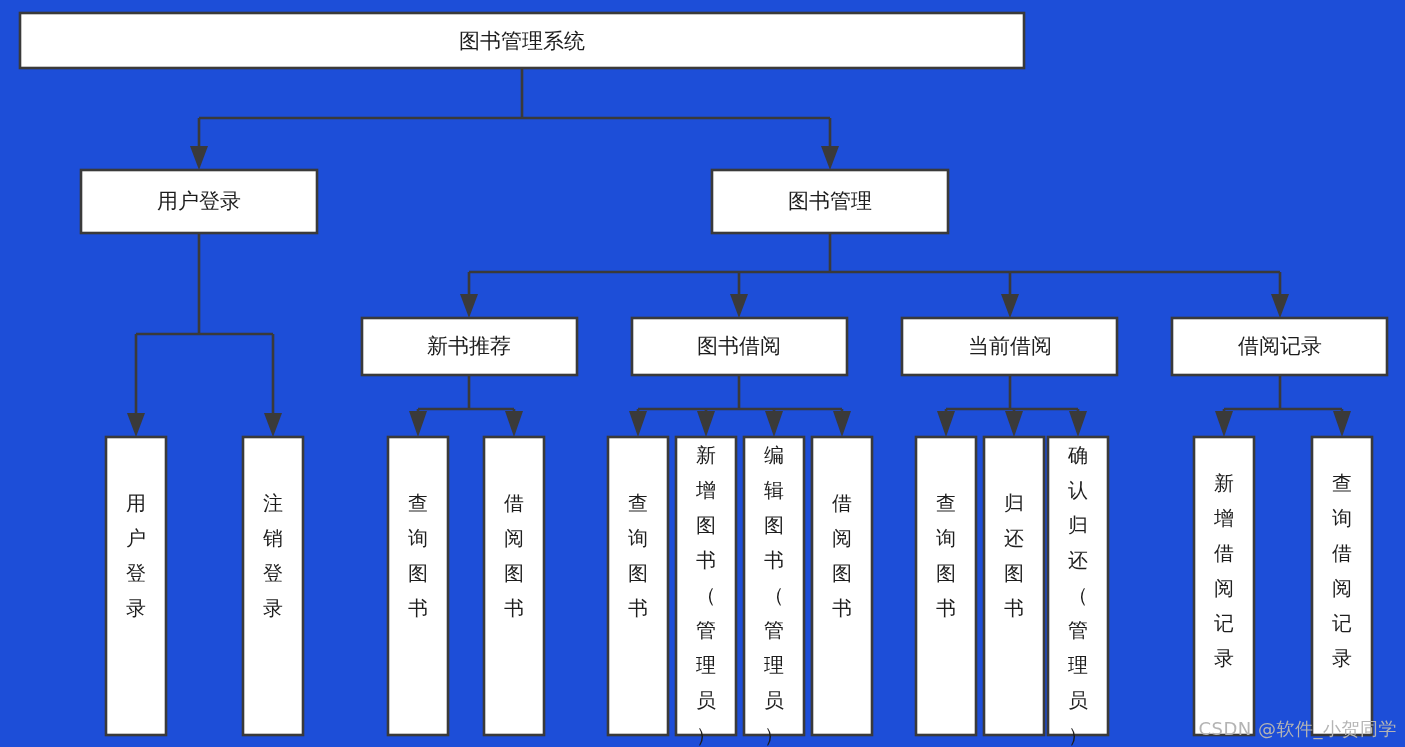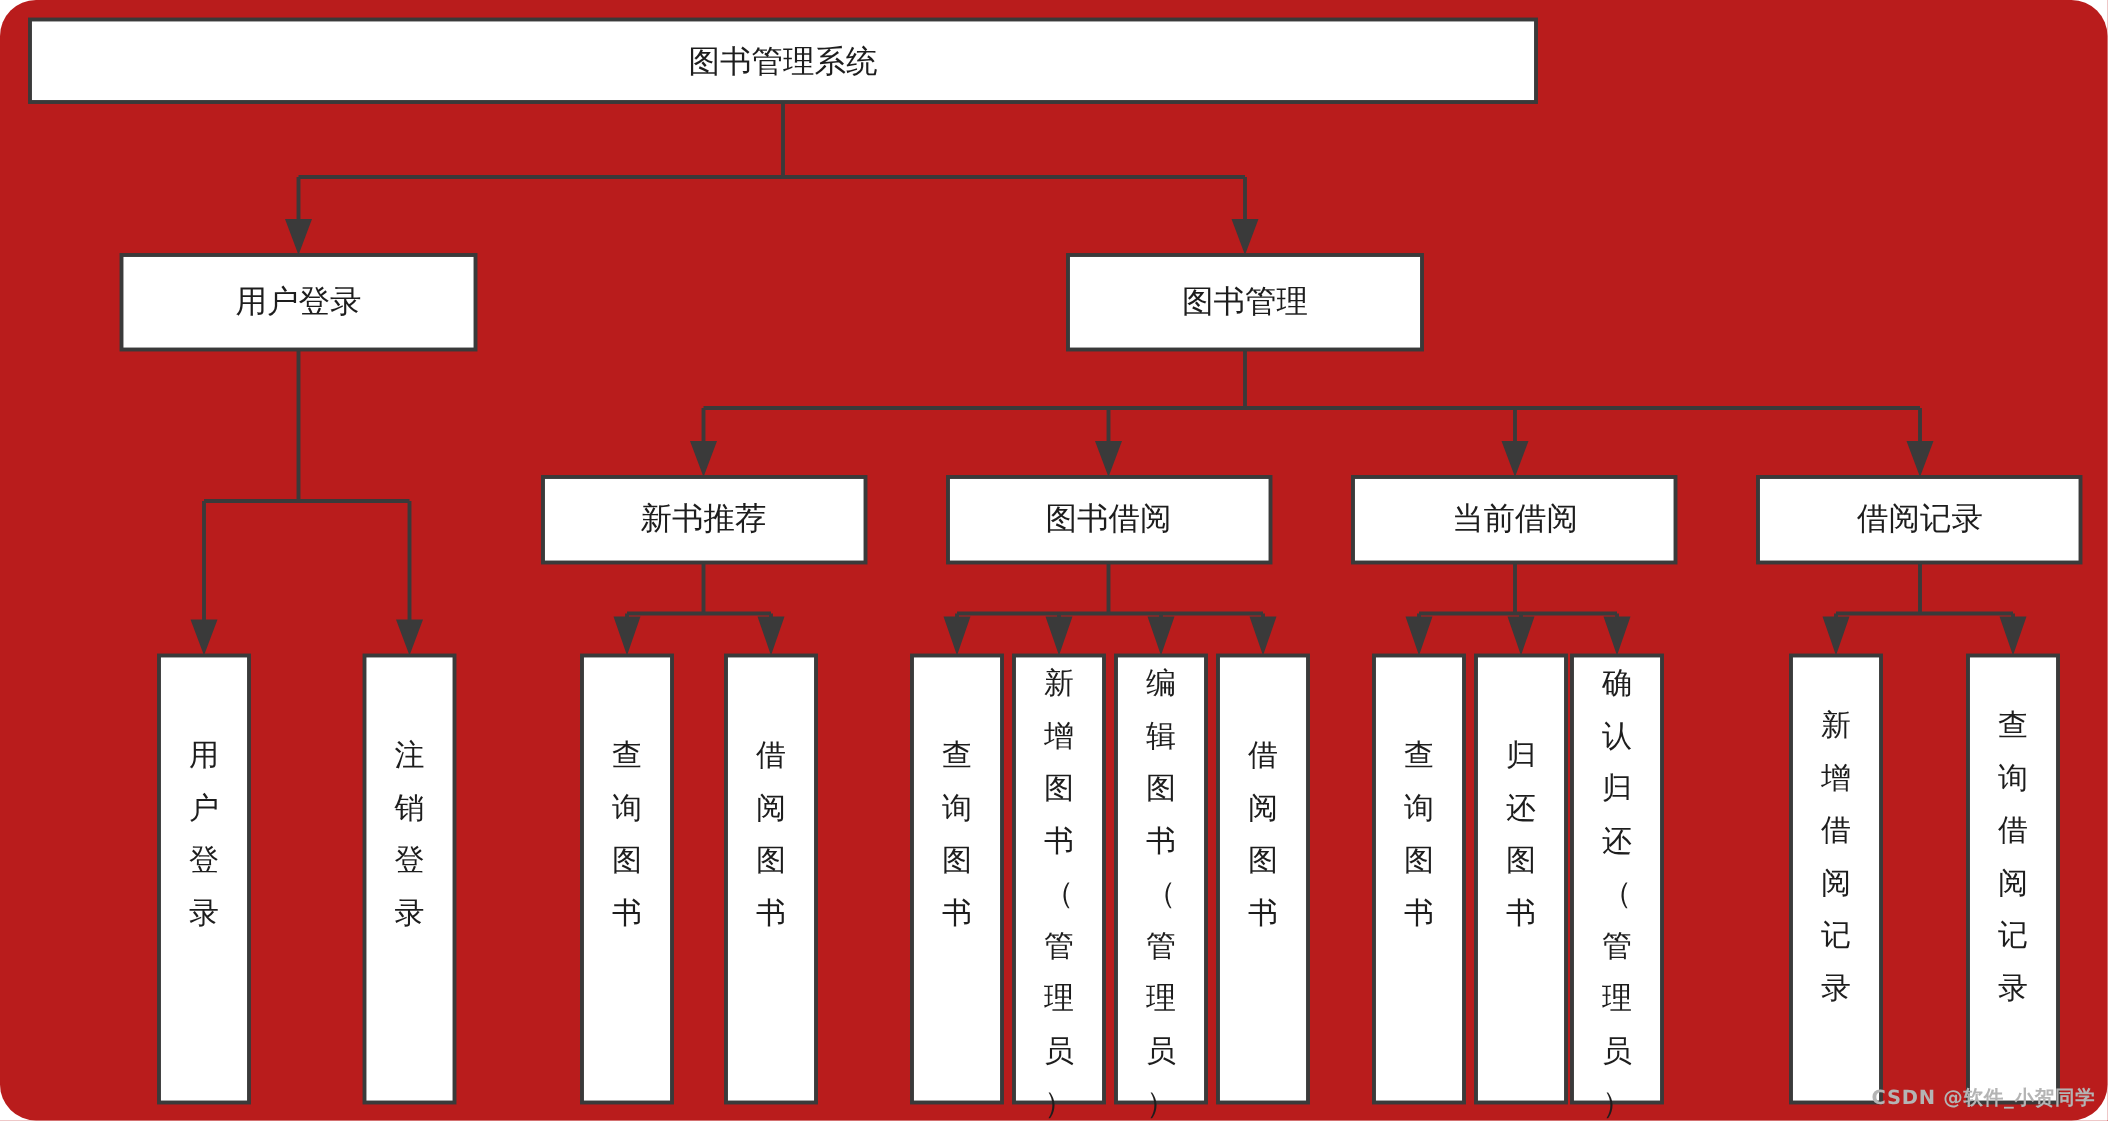--- a/index.html
+++ b/index.html
@@ -11,22 +11,21 @@
   body {
     width: 1405px;
     height: 747px;
     overflow: hidden;
     font-family: "DejaVu Sans", "Liberation Sans", sans-serif;
   }
   #diagram-root {
     position: relative;
     width: 1405px;
     height: 747px;
-    background: #b91c1c;
-    border-radius: 24px;
+    background: #1d4ed8;
   }
   svg#chart-svg {
     position: absolute;
     top: 0;
     left: 0;
     width: 1405px;
     height: 747px;
     display: block;
   }
   .node-rect {
@@ -57,26 +56,25 @@
   }
   .arrow-head {
     fill: #3a3a3a;
     stroke: none;
   }
   #watermark {
     position: absolute;
     right: 8px;
     bottom: 6px;
     font-family: "DejaVu Sans", "Liberation Sans", sans-serif;
-    font-size: 13px;
+    font-size: 18px;
     color: #b4b4b4;
     letter-spacing: 0.5px;
     white-space: nowrap;
     pointer-events: none;
-    font-weight: bold;
   }
 </style>
 </head>
 <body>
 
 <div id="diagram-root">
 
   <svg id="chart-svg" viewBox="0 0 1405 747" xmlns="http://www.w3.org/2000/svg">
 
     <g>

